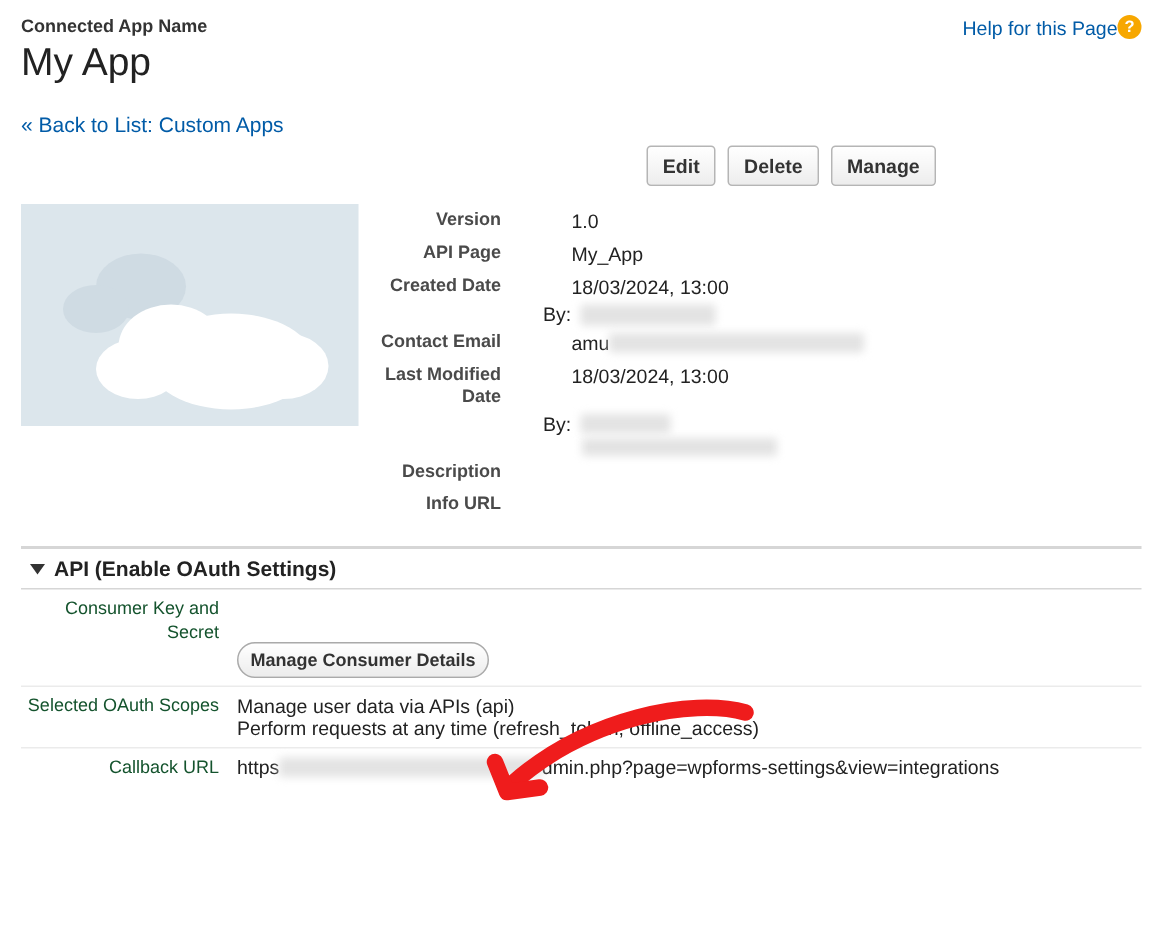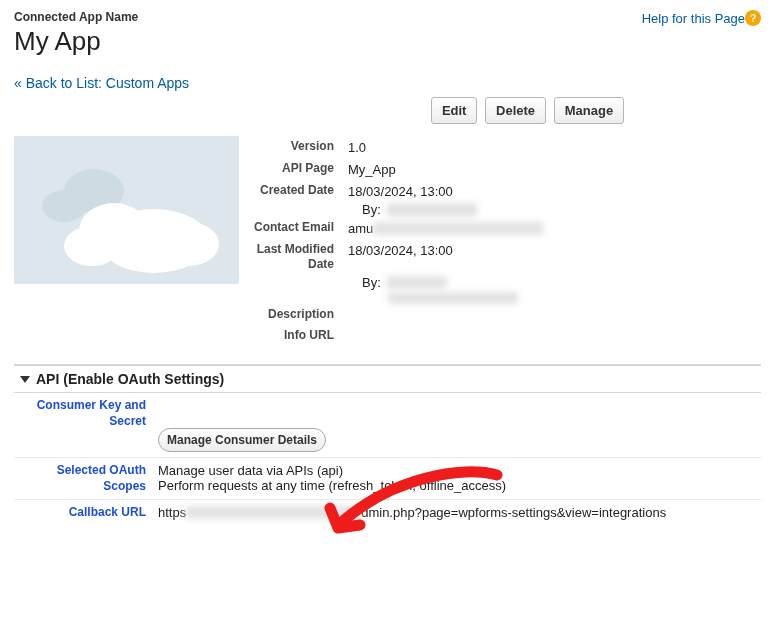--- a/index.html
+++ b/index.html
@@ -10,29 +10,29 @@
   .pre-title { font-size: 12px; color: #333; font-weight: bold; }
   .app-title { font-size: 26px; font-weight: normal; margin-top: 2px; }
   .help-link { color: #015ba7; font-size: 13px; display: flex; align-items: center; gap: 0; cursor: pointer; }
   .help-icon { width: 16px; height: 16px; border-radius: 50%; background: #f7a700; display: inline-flex; align-items: center; justify-content: center; color: #fff; font-size: 11px; font-weight: bold; }
   .back-link { color: #015ba7; font-size: 14px; margin-top: 18px; display: inline-block; cursor: pointer; }
   .btn-row { text-align: center; margin: 6px 0 12px 280px; width: auto; }
   .btn { display: inline-block; border: 1px solid #b5b5b5; background: linear-gradient(#fff,#ededed); padding: 5px 10px; font-size: 13px; font-weight: bold; color: #333; border-radius: 3px; margin: 0 2px; cursor: pointer; }
   .main-area { display: flex; align-items: flex-start; gap: 14px; }
   .logo-box { width: 225px; height: 148px; background: #dce6ec; position: relative; overflow: hidden; flex-shrink: 0; }
   .details { flex: 1; }
-  .det-row { display: flex; align-items: flex-start; padding: 3px 0; }
+  .det-row { display: flex; align-items: flex-start; padding: 3px 0; gap: 33px; }
   .det-label { width: 95px; text-align: right; font-size: 12px; font-weight: bold; color: #4a4a4a; padding-right: 14px; line-height: 1.25; }
   .det-value { font-size: 13px; color: #222; padding-top: 1px; }
   .by-row { padding-left: 109px; font-size: 13px; display: flex; align-items: center; gap: 6px; }
   .blur-box { display: inline-block; background: #e3e3e3; color: transparent; border-radius: 2px; filter: blur(3px); }
   .section-hdr { margin-top: 18px; border-top: 2px solid #d6d6d6; border-bottom: 1px solid #d6d6d6; padding: 5px 6px; background: #fff; display: flex; align-items: center; gap: 6px; font-weight: bold; font-size: 14px; }
   .disclosure { width: 0; height: 0; border-left: 5px solid transparent; border-right: 5px solid transparent; border-top: 7px solid #333; }
   .api-row { display: flex; align-items: flex-start; padding: 5px 4px; border-bottom: 1px solid #ebebeb; }
-  .api-label { width: 140px; text-align: right; font-size: 12px; font-weight: bold; color: #1d4ed8; padding-right: 12px; line-height: 1.3; }
+  .api-label { width: 140px; text-align: right; font-size: 12px; font-weight: normal; color: #14532d; padding-right: 12px; line-height: 1.3; }
   .api-value { font-size: 13px; flex: 1; }
   .api-value .line { display: block; }
   .manage-btn { display:inline-block; border: 1px solid #aaa; background: linear-gradient(#fff,#ececec); padding: 4px 8px; font-size: 12px; font-weight: bold; color: #333; border-radius: 12px; cursor: pointer; margin-top: 30px; }
   .arrow-overlay { position: absolute; pointer-events: none; left: 322px; top: 460px; }
   .page { position: relative; }
   .cloud-svg { position: absolute; inset: 0; }
   .cb-url { display: flex; align-items: center; }
 </style>
 </head>
 <body>

